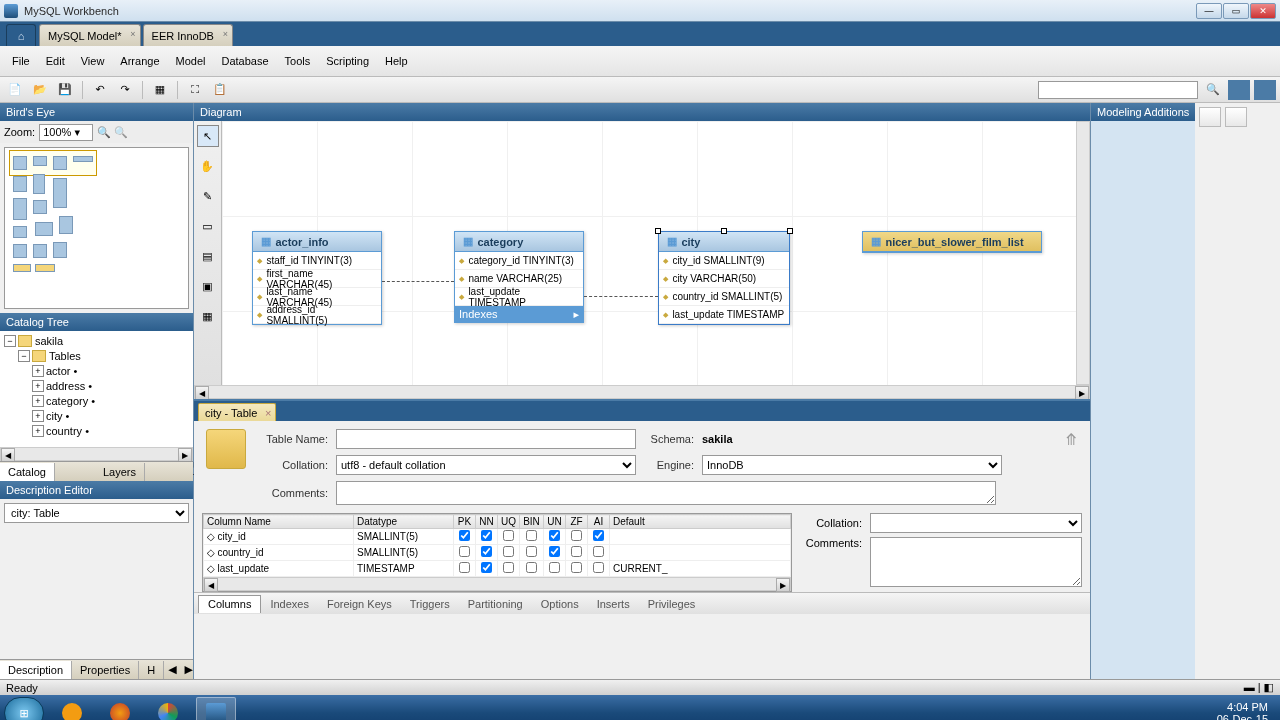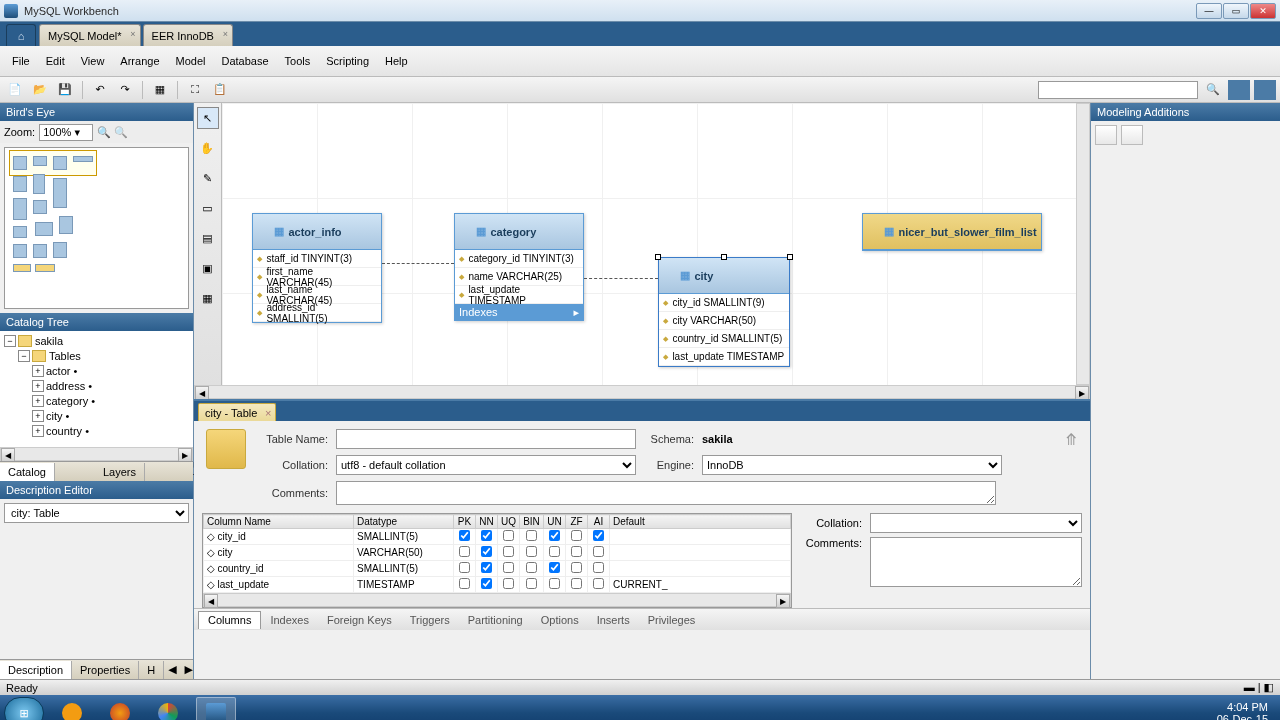--- a/index.html
+++ b/index.html
@@ -27,21 +27,21 @@
 .toolbar { height: 26px; background: linear-gradient(#f5f5f5,#e0e0e0); border-bottom:1px solid #bbb; display:flex;align-items:center;padding:0 4px;gap:3px;}
 .tbtn { width:22px;height:20px;border:1px solid transparent;display:flex;align-items:center;justify-content:center;}
 .tsep { width:1px;height:18px;background:#bbb;margin:0 3px;}
 .toolbar-right { margin-left:auto; display:flex;align-items:center;gap:4px;}
 .searchbox { width:160px;height:18px;border:1px solid #999;background:#fff;}
 
 
 .main { display:flex; height: calc(720px - 22px - 24px - 20px - 26px - 16px - 36px); }
 .leftcol { width:194px; display:flex;flex-direction:column; border-right:1px solid #6b8caa;}
 .midcol { flex:1; display:flex;flex-direction:column; position:relative;}
-.rightcol { width:190px; border-left:1px solid #6b8caa; display:flex;flex-direction:column;}
+.rightcol { width:190px; border-left:1px solid #6b8caa; display:flex;flex-direction:row;}
 
 .panelhdr { height:18px; background: linear-gradient(#4b7ba6,#2b5d8c); color:#fff; padding:0 6px; display:flex;align-items:center; font-size:11px;}
 
 
 .birdseye { height: 192px; background:#f0f0f0; display:flex;flex-direction:column;}
 .birdseye-ctrl { height:22px; display:flex;align-items:center;padding:0 4px;gap:4px; background:#ededed;}
 .zoom-select { border:1px solid #999; background:#fff; padding:1px 12px 1px 3px; position:relative;}
 .birdseye-view { flex:1; background:#fff; border:1px solid #999; margin:4px; position:relative;}
 .be-rect { position:absolute; background:#a9c6e0; border:1px solid #7a99b8;}
 .be-view { position:absolute; border:1px solid #c90; background:rgba(255,255,200,0.3);}
@@ -62,22 +62,22 @@
 .desced-select { width:100%; border:1px solid #999;background:#fff;padding:2px;}
 .desced-tabs { height:20px;background:linear-gradient(#e8e4d8,#d5cfbd);display:flex;align-items:center;border-top:1px solid #999;}
 
 
 .diagtools { width:28px;background:linear-gradient(#f0f0f0,#e0e0e0);border-right:1px solid #bbb;display:flex;flex-direction:column;align-items:center;padding-top:4px;gap:8px;}
 .dtool { width:22px;height:22px;border:1px solid transparent;display:flex;align-items:center;justify-content:center;}
 .dtool.active { border:1px solid #888;background:#d8e8f8;}
 .diagram-area { flex:1;background:#fff;position:relative;overflow:hidden;}
 .diag-grid { position:absolute;inset:0;background-image:linear-gradient(#f0f0f0 1px,transparent 1px),linear-gradient(90deg,#f0f0f0 1px,transparent 1px);background-size:95px 95px;}
 .dtable { position:absolute;background:#fff;border:1px solid #5b9bd5;box-shadow:1px 1px 3px rgba(0,0,0,0.2);}
-.dtable.selected { border:1px solid #3a7bc8;margin-top:44px;}
-.dtable-hdr { height:36px;background:linear-gradient(#d0e4f5,#a9c6e0);border-bottom:1px solid #5b9bd5;display:flex;align-items:center;padding:0 21px;font-weight:bold;color:#1a3d5c;}
+.dtable.selected { border:1px solid #3a7bc8;}
+.dtable-hdr { height:20px;background:linear-gradient(#d0e4f5,#a9c6e0);border-bottom:1px solid #5b9bd5;display:flex;align-items:center;padding:0 8px;font-weight:bold;color:#1a3d5c;}
 .dtable-hdr::before { content:"▦"; margin-right:4px;color:#5b9bd5;}
 .dtable-row { height:18px;display:flex;align-items:center;padding:0 4px;font-size:10px;border-bottom:1px solid #eee;}
 .dtable-row::before { content:"◆"; font-size:7px;color:#c9a93e;margin-right:4px;}
 .dtable-idx { height:16px;background:#5b9bd5;color:#fff;padding:0 4px;display:flex;align-items:center;font-size:10px;}
 .sel-handle { position:absolute;width:6px;height:6px;background:#fff;border:1px solid #000;}
 .rel-line { position:absolute;border-top:1px dashed #555;}
 
 
 .table-editor { height:280px; border-top:2px solid #4b7ba6; display:flex;flex-direction:column; background:#f0f0f0;}
 .te-tab { height:20px;background:#2b5d8c;display:flex;align-items:flex-end;padding-left:4px;}
@@ -263,20 +263,21 @@
         <div class="cat-tab active">Description</div>
         <div class="cat-tab">Properties</div>
         <div class="cat-tab">H</div>
         <span style="margin-left:auto;padding:0 4px;">◀</span>
         <span style="padding:0 4px;">▶</span>
       </div>
     </div>
   </div>
 
   <div class="midcol">
+    <div class="panelhdr">Diagram</div>
     <div style="display:flex;flex:1;min-height:0;">
       <div class="diagtools">
         <div class="dtool active">↖</div>
         <div class="dtool">✋</div>
         <div class="dtool">✎</div>
         <div class="dtool">▭</div>
         <div class="dtool">▤</div>
         <div class="dtool">▣</div>
         <div class="dtool">▦</div>
       </div>
@@ -383,32 +384,20 @@
     <td style="text-align:center"><input type="checkbox" checked="" style=""></td>
     <td style="text-align:center"><input type="checkbox" checked="" style=""></td>
     <td style="text-align:center"><input type="checkbox" style=""></td>
     <td style="text-align:center"><input type="checkbox" style=""></td>
     <td style="text-align:center"><input type="checkbox" checked="" style=""></td>
     <td style="text-align:center"><input type="checkbox" style=""></td>
     <td style="text-align:center"><input type="checkbox" checked="" style=""></td>
     <td></td>
                 </tr>
                 <tr>
-                  <td>◇ city</td>
-                  <td>VARCHAR(50)</td>
-    <td style="text-align:center"><input type="checkbox" style=""></td>
-    <td style="text-align:center"><input type="checkbox" checked="" style=""></td>
-    <td style="text-align:center"><input type="checkbox" style=""></td>
-    <td style="text-align:center"><input type="checkbox" style=""></td>
-    <td style="text-align:center"><input type="checkbox" style=""></td>
-    <td style="text-align:center"><input type="checkbox" style=""></td>
-    <td style="text-align:center"><input type="checkbox" style=""></td>
-    <td></td>
-                </tr>
-                <tr>
                   <td>◇ country_id</td>
                   <td>SMALLINT(5)</td>
     <td style="text-align:center"><input type="checkbox" style=""></td>
     <td style="text-align:center"><input type="checkbox" checked="" style=""></td>
     <td style="text-align:center"><input type="checkbox" style=""></td>
     <td style="text-align:center"><input type="checkbox" style=""></td>
     <td style="text-align:center"><input type="checkbox" checked="" style=""></td>
     <td style="text-align:center"><input type="checkbox" style=""></td>
     <td style="text-align:center"><input type="checkbox" style=""></td>
     <td></td>

